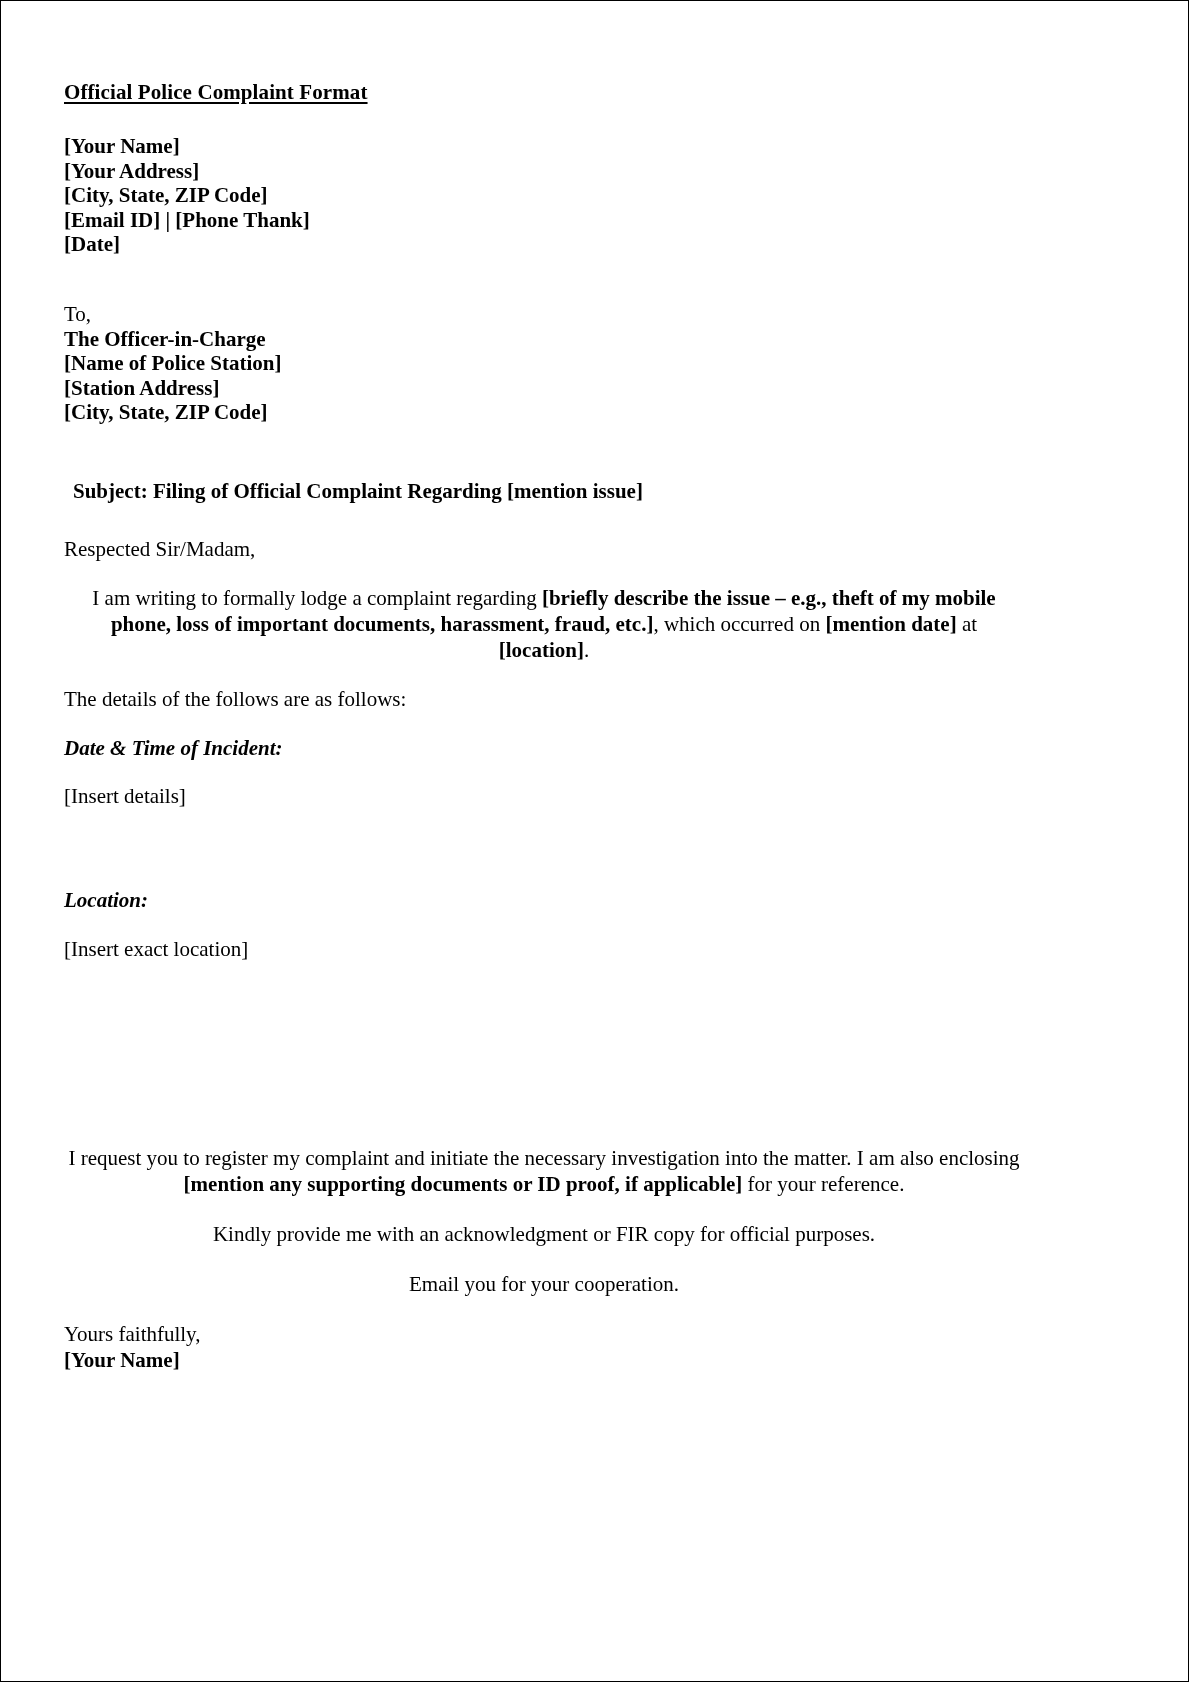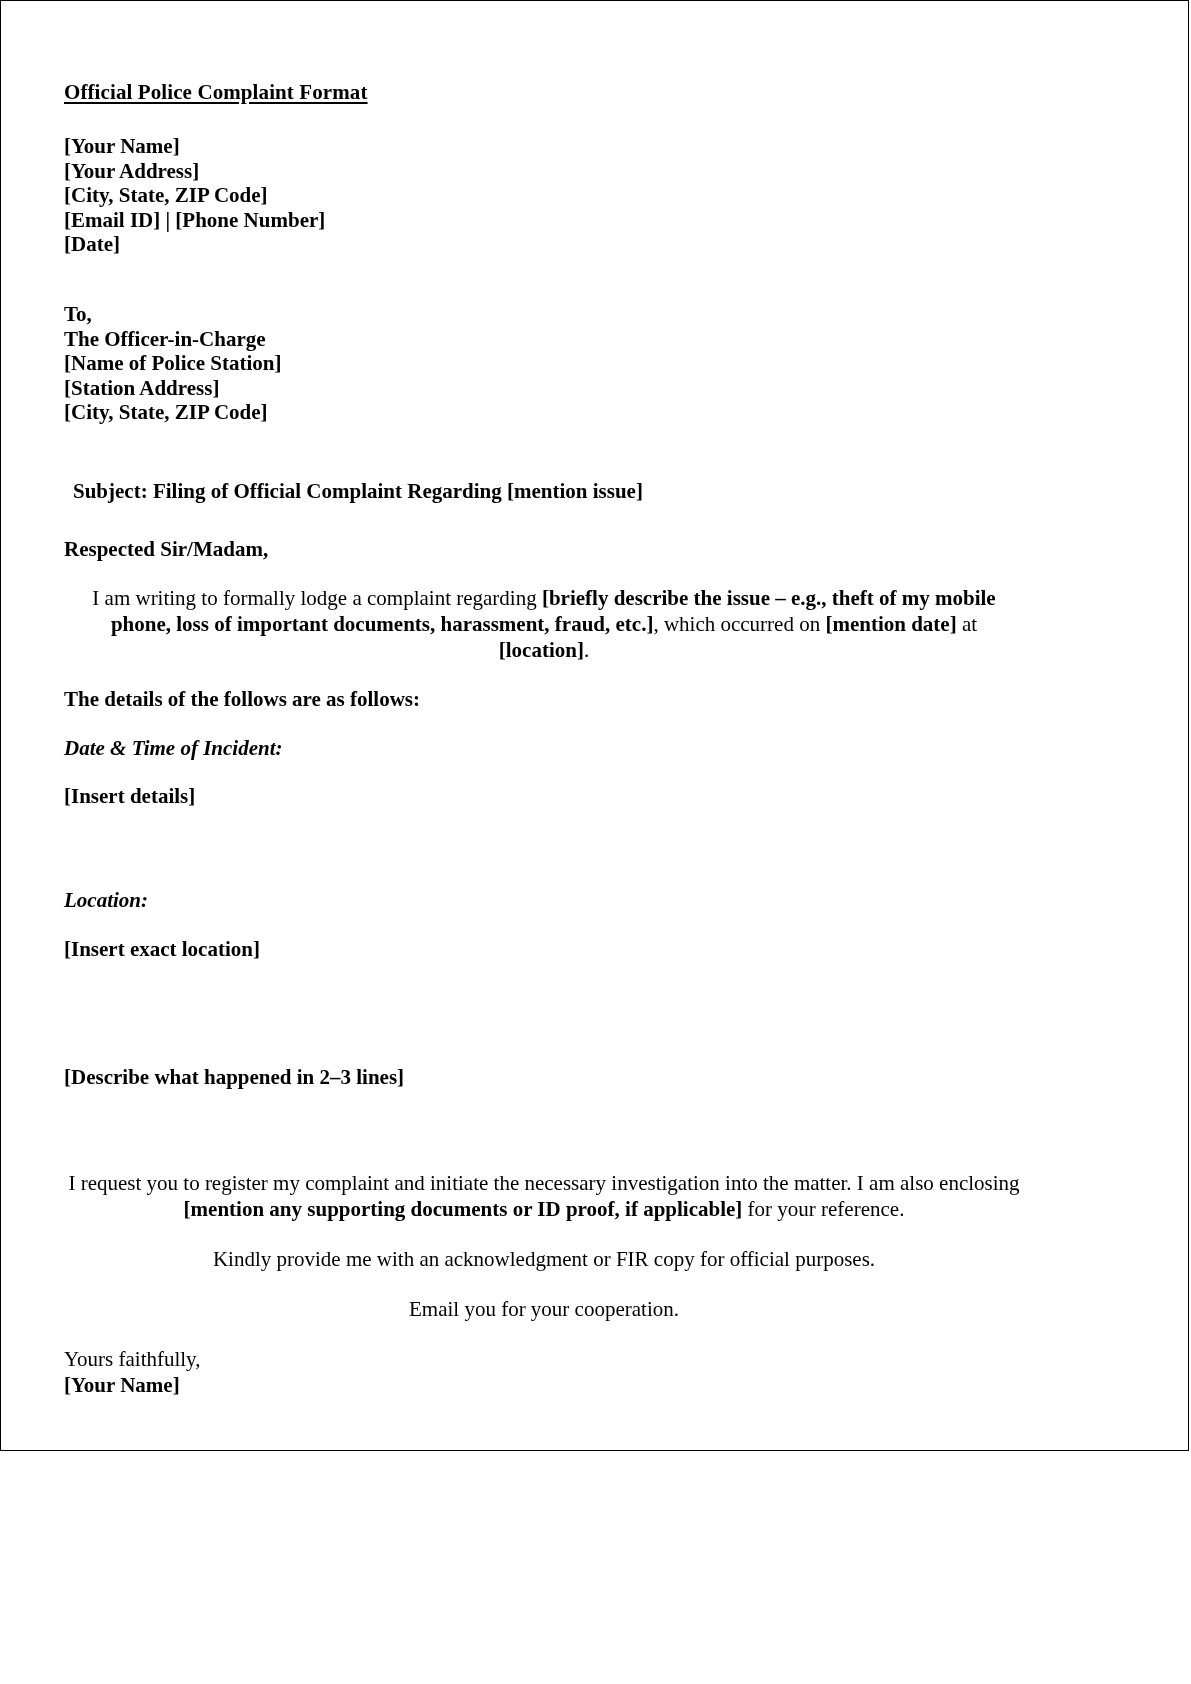--- a/index.html
+++ b/index.html
@@ -10,21 +10,21 @@
   body {
     width: 1191px;
     height: 1684px;
     font-family: "Liberation Serif", "DejaVu Serif", serif;
     color: #000000;
     -webkit-font-smoothing: antialiased;
   }
   .page {
     position: relative;
     width: 1189px;
-    height: 1451px;
+    height: 1682px;
     box-sizing: border-box;
     border: 1px solid #000000;
     background: #ffffff;
     overflow: hidden;
   }
   .content {
     position: absolute;
     left: 63px;
     top: 78px;
     width: 960px;
@@ -40,21 +40,21 @@
   }
   .block {
     margin: 0 0 0 0;
   }
   .line {
     font-size: 21px;
     line-height: 24.4px;
     white-space: pre;
   }
   .line.b { font-weight: bold; }
-  .line.r { font-weight: bold; }
+  .line.r { font-weight: normal; }
   .gap-md { height: 24px; }
   .gap-lg { height: 46px; }
   .gap-xxl { height: 80px; }
   p.para {
     font-size: 21px;
     line-height: 26px;
     margin: 0;
     text-align: center;
   }
   p.para b { font-weight: bold; }
@@ -79,21 +79,21 @@
 
 <div class="page">
   <div class="content">
 
     <div class="doc-title">Official Police Complaint Format</div>
 
     <div class="block">
       <div class="line b">[Your Name]</div>
       <div class="line b">[Your Address]</div>
       <div class="line b">[City, State, ZIP Code]</div>
-      <div class="line b">[Email ID] | [Phone Number]</div>
+      <div class="line b">[Email ID] | [Phone Thank]</div>
       <div class="line b">[Date]</div>
     </div>
 
     <div class="gap-lg"></div>
 
     <div class="block">
       <div class="line r">To,</div>
       <div class="line b">The Officer-in-Charge</div>
       <div class="line b">[Name of Police Station]</div>
       <div class="line b">[Station Address]</div>
@@ -124,21 +124,20 @@
 
     <div class="gap-xxl"></div>
 
     <div class="heading">Location:</div>
     <div class="gap-md"></div>
     <div class="line r">[Insert exact location]</div>
 
     <div class="gap-xxl"></div>
 
     <div class="gap-md"></div>
-    <div class="line r">[Describe what happened in 2–3 lines]</div>
 
     <div class="gap-xxl"></div>
 
     <p class="para"><span>I request you to register my complaint and initiate the necessary investigation into the matter. I am also enclosing </span><b>[mention any supporting documents or ID proof, if applicable]</b><span> for your reference.</span></p>
 
     <div class="gap-md"></div>
 
     <p class="para">Kindly provide me with an acknowledgment or FIR copy for official purposes.</p>
 
     <div class="gap-md"></div>

